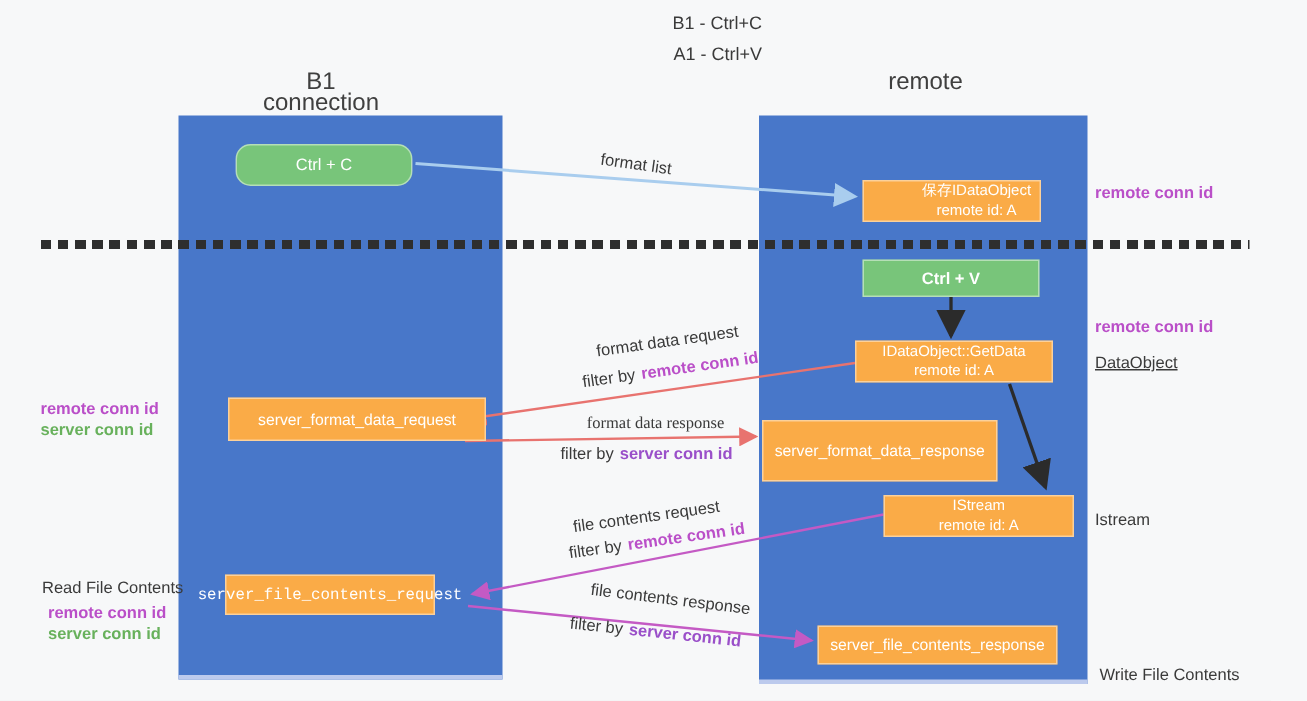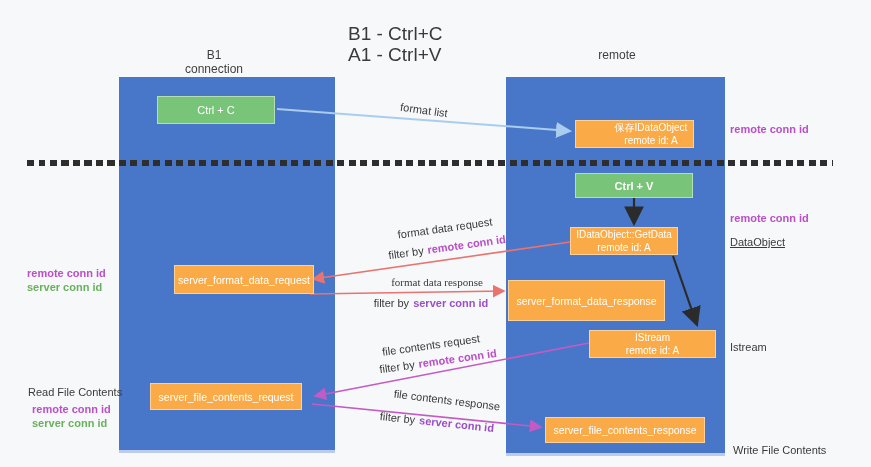--- a/index.html
+++ b/index.html
@@ -4,25 +4,25 @@
 <style>
   * { margin:0; padding:0; box-sizing:border-box; }
   body { font-family:"Liberation Sans", sans-serif; background:#e9e9e9; }
   #canvas {
     position:relative; width:871px; height:467px;
     background:#f7f8f9; overflow:hidden;
     font-family:"Liberation Sans", sans-serif;
   }
   .title {
     position:absolute; left:348px; top:5px; width:160px;
-    text-align:left; font-size:19px; line-height:21px; color:#3a3a3a;margin-top:18px;
+    text-align:right; font-size:12px; line-height:21px; color:#3a3a3a;
   }
   .lane-header {
     position:absolute; width:150px; text-align:center;
-    font-size:12px; line-height:14px; color:#3f3f3f;
+    font-size:16px; line-height:14px; color:#3f3f3f;
   }
   .lane {
     position:absolute; background:#4877C9;
     border-bottom:3px solid #bccaed;
   }
   .dashline {
     position:absolute; left:27px; top:160px; width:806px; height:6px;
     background:repeating-linear-gradient(90deg,#2e2e2e 0,#2e2e2e 7px,transparent 7px,transparent 11.5px);
     z-index:4;
   }
@@ -91,52 +91,52 @@
     </defs>
     <line x1="277" y1="109" x2="570" y2="131" stroke="#A9CDEE" stroke-width="2" marker-end="url(#mBlue)"></line>
     <line x1="634" y1="198" x2="634" y2="224" stroke="#2B2B2B" stroke-width="2.2" marker-end="url(#mBlack)"></line>
     <line x1="673" y1="256" x2="697" y2="325" stroke="#2B2B2B" stroke-width="2.2" marker-end="url(#mBlack)"></line>
     <line x1="570" y1="242" x2="313" y2="279" stroke="#E8736F" stroke-width="1.6" marker-end="url(#mSalmon)"></line>
     <line x1="310" y1="294" x2="504" y2="291" stroke="#E8736F" stroke-width="1.6" marker-end="url(#mSalmon)"></line>
     <line x1="589" y1="343" x2="315" y2="396" stroke="#C45AC4" stroke-width="1.6" marker-end="url(#mMagenta)"></line>
     <line x1="312" y1="404" x2="541" y2="427" stroke="#C45AC4" stroke-width="1.6" marker-end="url(#mMagenta)"></line>
   </svg>
 
-  <div class="node green" style="left:157px;top:96px;width:118px;height:28px;">
+  <div class="node green" style="left:157px;top:96px;width:118px;height:28px;border-radius:10px;">
     <span>Ctrl + C</span>
   </div>
 
   <div class="node orange" style="left:575px;top:120px;width:119px;height:28px;padding-left:33px;">
     <span class="l1">保存IDataObject</span>
     <span class="l2">remote id: A</span>
   </div>
 
   <div class="node green" style="left:575px;top:173px;width:118px;height:25px;font-weight:bold;">
     <span>Ctrl + V</span>
   </div>
 
-  <div class="node orange" style="left:570px;top:227px;width:108px;height:28px;">
+  <div class="node orange" style="left:570px;top:227px;width:132px;height:28px;">
     <span class="l1">IDataObject::GetData</span>
     <span class="l2">remote id: A</span>
   </div>
 
-  <div class="node orange" style="left:152px;top:265px;width:140px;height:29px;margin-left:22px;">
+  <div class="node orange" style="left:152px;top:265px;width:172px;height:29px;">
     <span>server_format_data_request</span>
   </div>
 
   <div class="node orange" style="left:508px;top:280px;width:157px;height:41px;">
     <span>server_format_data_response</span>
   </div>
 
   <div class="node orange" style="left:589px;top:330px;width:127px;height:28px;">
     <span class="l1">IStream</span>
     <span class="l2">remote id: A</span>
   </div>
 
-  <div class="node orange" style="left:150px;top:383px;width:152px;height:27px;">
+  <div class="node orange" style="left:150px;top:383px;width:140px;height:27px;font-family:Liberation Mono, monospace;">
     <span>server_file_contents_request</span>
   </div>
 
   <div class="node orange" style="left:545px;top:417px;width:160px;height:26px;">
     <span>server_file_contents_response</span>
   </div>
 
   <div class="albl" style="left:424px;top:110px;--rot:8deg;">format list</div>
 
   <div class="albl" style="left:445px;top:228px;--rot:-8deg;">format data request</div>

